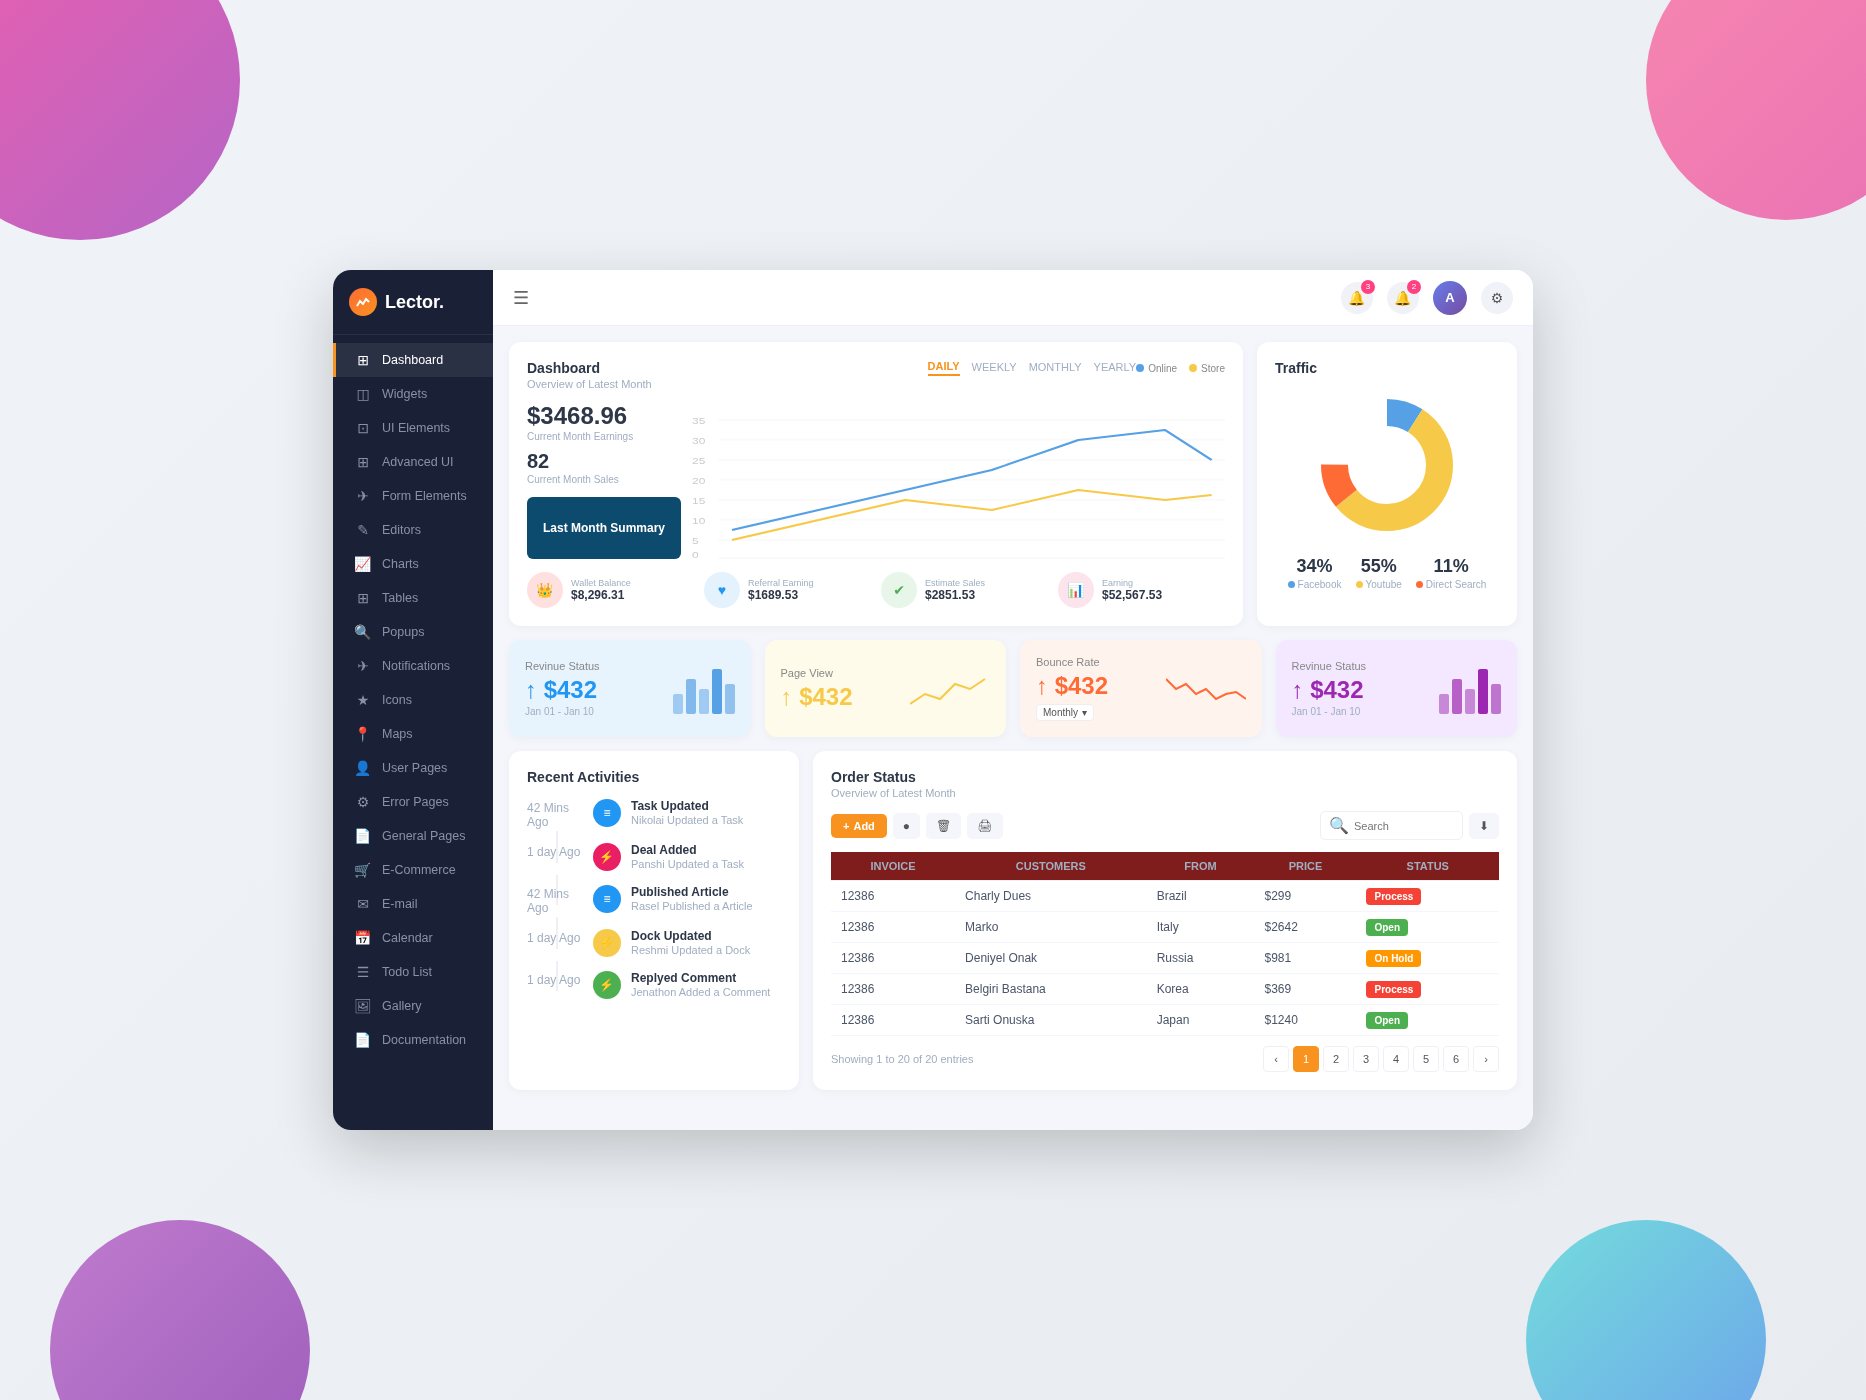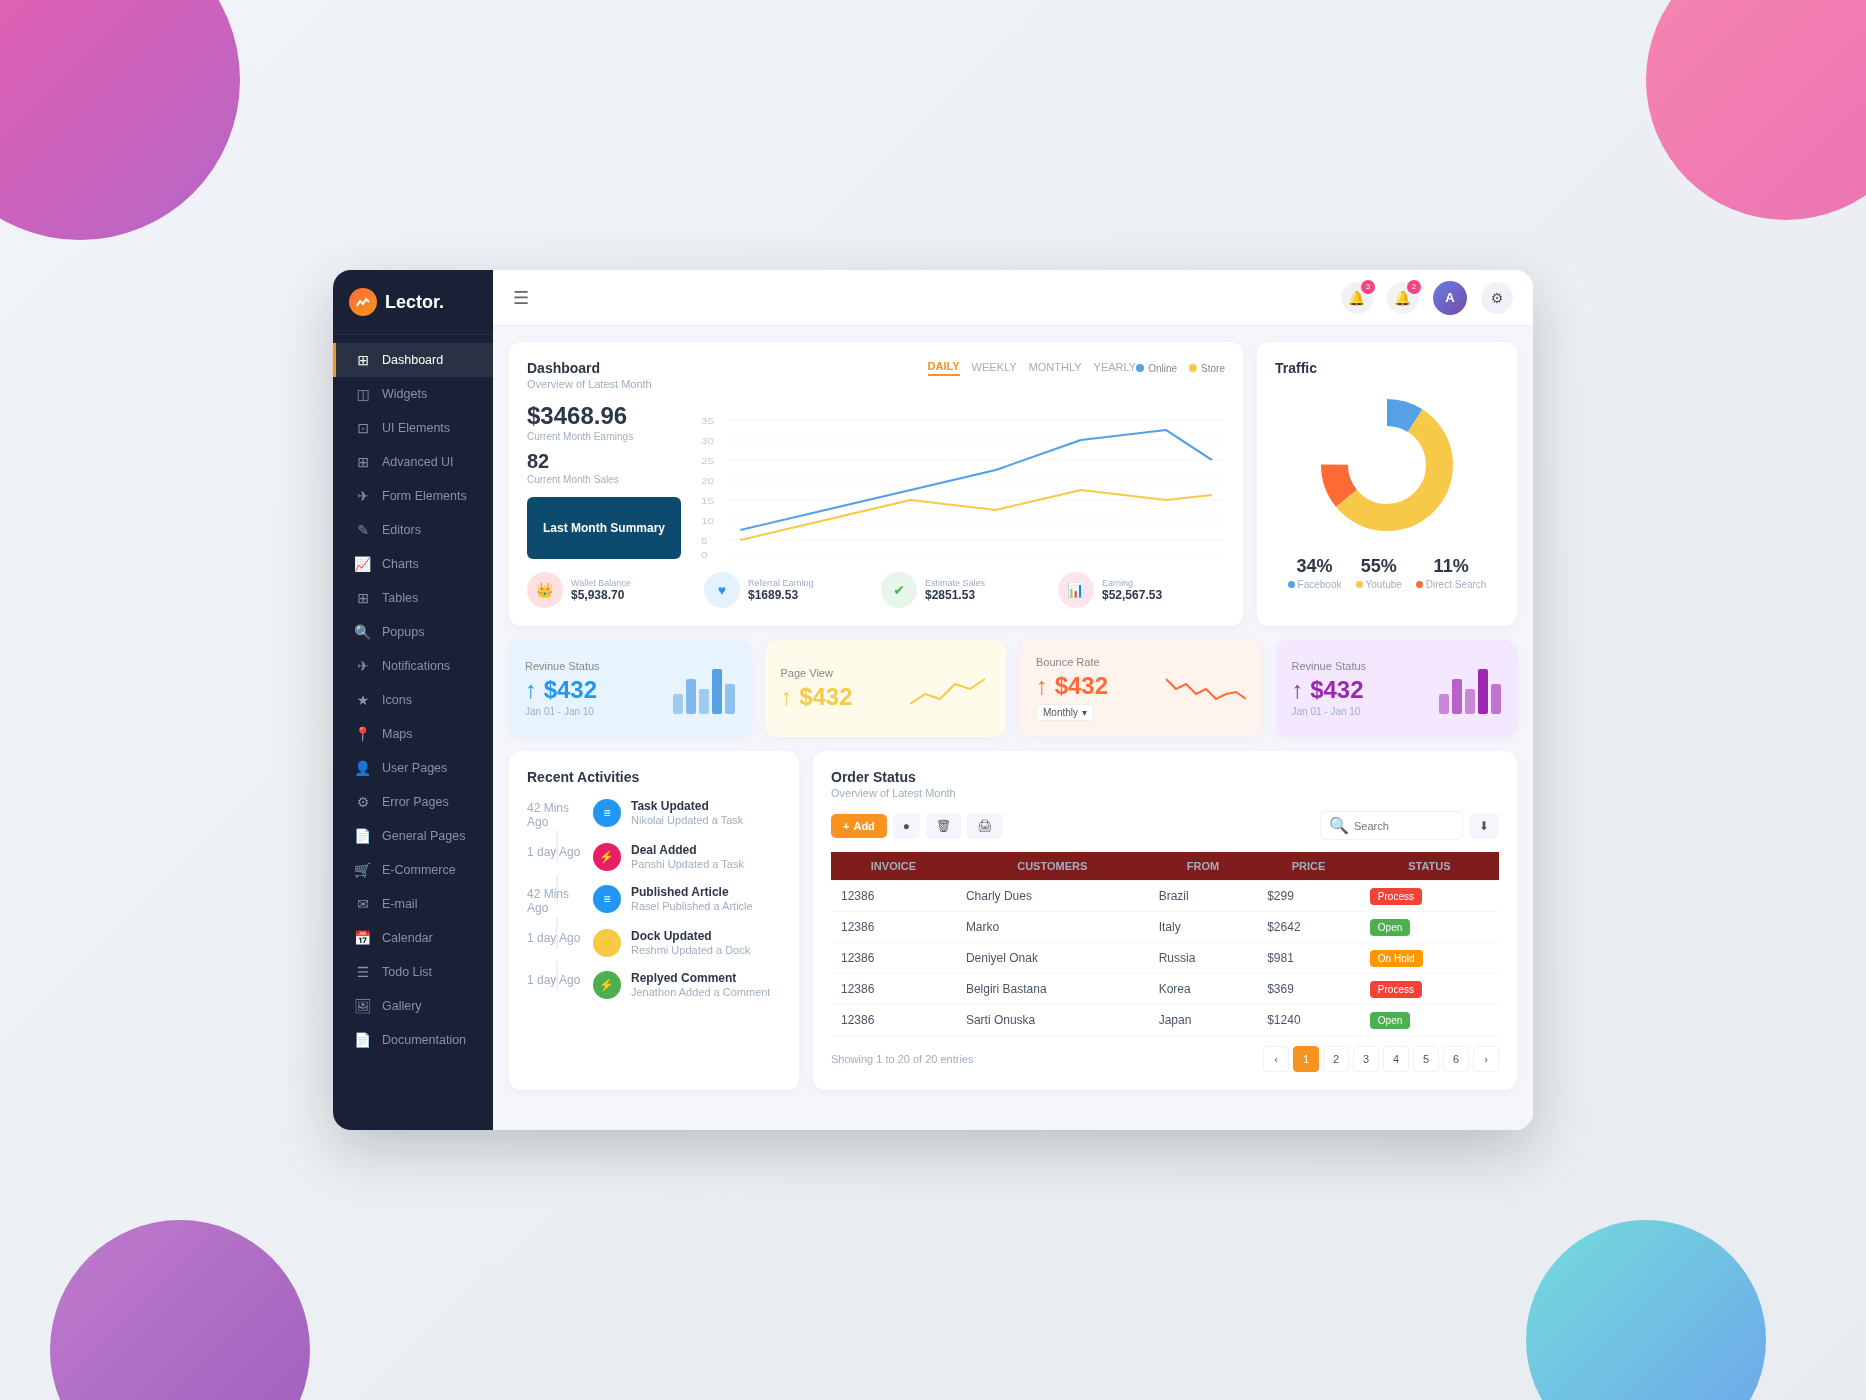--- a/index.html
+++ b/index.html
@@ -415,21 +415,21 @@
     }
     tbody td {
       padding: 8px 10px;
       color: #4a5568;
       border-bottom: 1px solid #f4f6fb;
     }
     .badge-status {
       border-radius: 4px;
       padding: 3px 8px;
       font-size: 10px;
-      font-weight: 400;
+      font-weight: 700;
       color: #fff;
     }
     .badge-process { background: #f44336; }
     .badge-open { background: #4caf50; }
     .badge-onhold { background: #ff9800; }
     .pagination {
       display: flex;
       align-items: center;
       justify-content: space-between;
       margin-top: 10px;
@@ -607,21 +607,21 @@
     <span>Online</span>
                   </div>
                   <div class="legend-item">
                     <span class="legend-dot" style="background:#f7c948;"></span>
     <span>Store</span>
                   </div>
                 </div>
             </div>
           </div>
 
-          <div style="display:flex; gap:20px;">
+          <div style="display:flex; gap:11px;">
             <div style="min-width:140px;">
               <div class="metric-value">$3468.96</div>
               <div class="metric-label">Current Month Earnings</div>
               <div class="metric-sales">
                 <div class="metric-value" style="font-size:20px;">82</div>
                 <div class="metric-label">Current Month Sales</div>
               </div>
               <button class="btn-summary">Last Month Summary</button>
             </div>
             <div class="chart-area" style="flex:1;">
@@ -657,21 +657,21 @@
                 <text x="355" y="162" font-size="9" fill="#ccc" text-anchor="middle">6</text>
               </svg>
             </div>
           </div>
 
           <div class="stats-row">
             <div class="stat-item">
               <div class="stat-icon red">👑</div>
               <div>
                 <div class="stat-label">Wallet Balance</div>
-                <div class="stat-value">$5,938.70</div>
+                <div class="stat-value">$8,296.31</div>
               </div>
             </div>
             <div class="stat-item">
               <div class="stat-icon blue">♥</div>
               <div>
                 <div class="stat-label">Referral Earning</div>
                 <div class="stat-value">$1689.53</div>
               </div>
             </div>
             <div class="stat-item">

